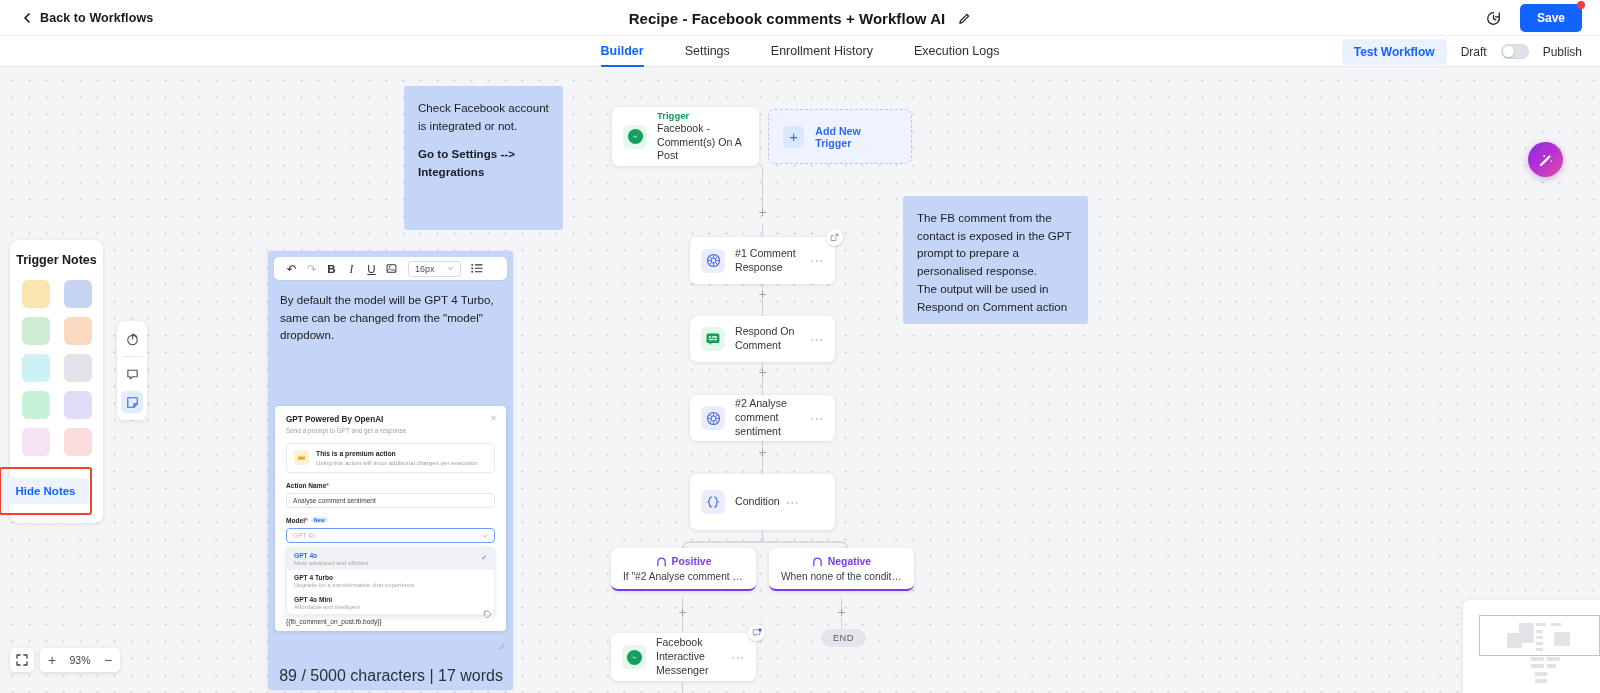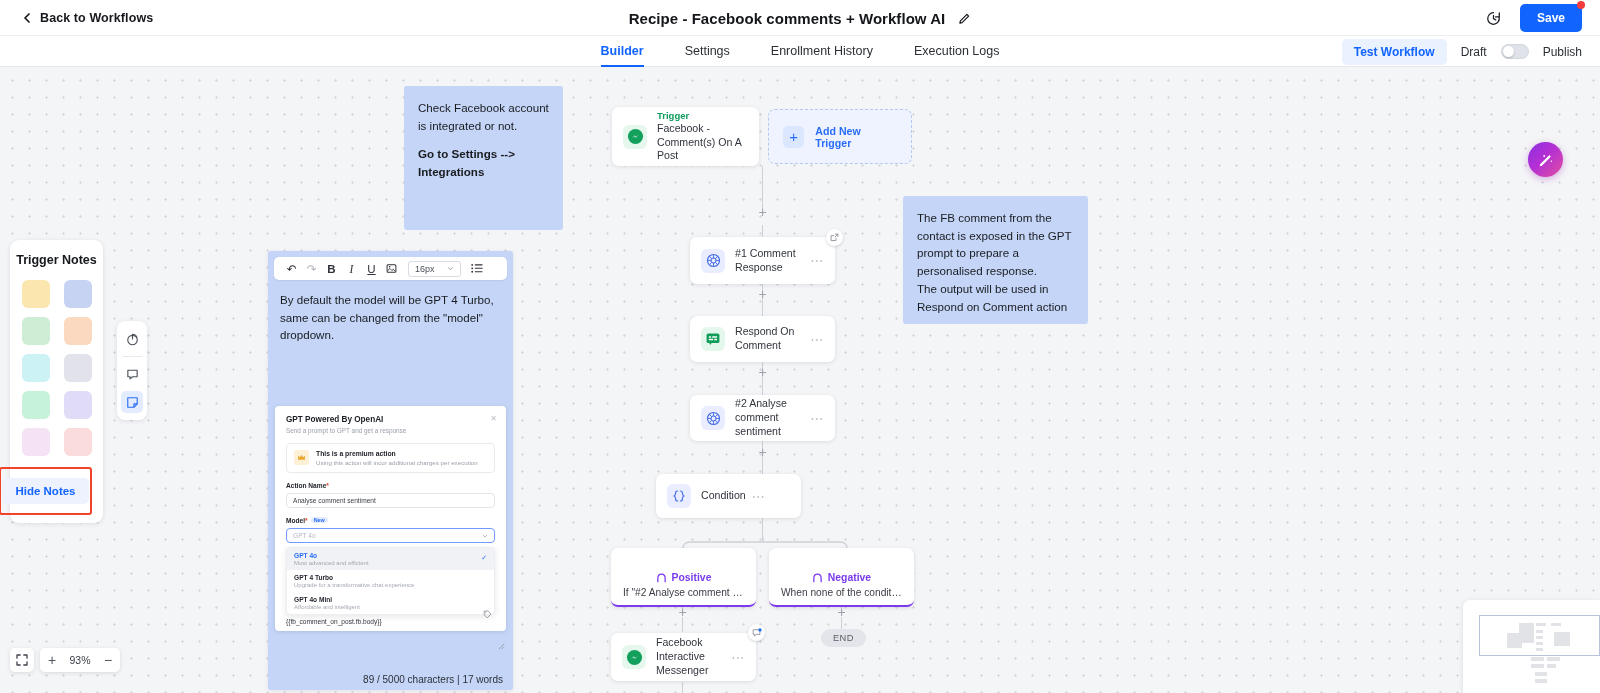--- a/index.html
+++ b/index.html
@@ -216,21 +216,21 @@
   .dd-item.sel .dd-t { color: #2a6df5; }
   .dd-s { font-size: 6px; color: #a3a8b1; margin-top: 1px; }
   .dd-check { position: absolute; right: 7px; top: 6px; color: #2a6df5; font-size: 7px; }
   .token-row {
     margin: 3px 11px 0 11px; font-size: 6.6px; color: #33373f;
   }
   .tag-icon { position: absolute; right: 14px; bottom: 12px; width: 9px; height: 9px; }
   .resize-h { position: absolute; right: 8px; bottom: 40px; width: 7px; height: 7px; }
   .char-count {
     position: absolute; right: 10px; bottom: 5px;
-    font-size: 10px; color: #2c3038; font-weight: 400;
+    font-size: 16px; color: #2c3038; font-weight: 400;
   }
 
   
   .node {
     position: absolute; background: #fff; border-radius: 7px;
     box-shadow: 0 1px 4px rgba(16,24,40,.11);
     display: flex; align-items: center; padding: 0 11px;
   }
   .node-ico {
     width: 24px; height: 24px; border-radius: 6px; flex: 0 0 auto;
@@ -259,21 +259,21 @@
   }
   .add-trigger-label { font-size: 10.6px; font-weight: 700; color: #2a6df5; }
 
   .cond-node {
     position: absolute; background: #fff; border-radius: 7px;
     box-shadow: 0 1px 4px rgba(16,24,40,.11);
     border-bottom: 2.5px solid #7c3aed;
     overflow: hidden; padding: 8px 0 7px 0;
   }
   .cond-head {
-    display: flex; align-items: center; justify-content: center; gap: 5px; margin-bottom: 4px; margin-top: 16px;
+    display: flex; align-items: center; justify-content: center; gap: 5px; margin-bottom: 4px;
   }
   .cond-title { font-size: 10.4px; font-weight: 700; color: #7c3aed; }
   .cond-desc {
     font-size: 10.2px; color: #3a3e46; text-align: center; padding: 0 12px;
     white-space: nowrap; overflow: hidden; text-overflow: ellipsis;
   }
   .end-pill {
     position: absolute; background: #e3e5ea; border-radius: 9px;
     font-size: 9.3px; color: #5b6069; font-weight: 500;
     padding: 4px 12px; letter-spacing: .4px;
@@ -612,21 +612,21 @@
           <path d="M8 1.6 L8 5.4 M8 10.6 L8 14.4 M1.6 8 L5.4 8 M10.6 8 L14.4 8
                    M3.5 3.5 L6.1 6.1 M9.9 9.9 L12.5 12.5 M12.5 3.5 L9.9 6.1 M6.1 9.9 L3.5 12.5" stroke="#4a70e8" stroke-width="1"></path>
         </svg>
       </div>
       <div class="node-name">#2 Analyse comment sentiment</div>
       <div class="node-dots">⋯</div>
     </div>
 
     <div class="plus-node" style="left:756px; top:378px;">+</div>
 
-    <div class="node" style="left:656px; top:407px; width:145px; height:44px;">
+    <div class="node" style="left:690px; top:407px; width:145px; height:56px;">
       <div class="node-ico ico-blue">
         <svg width="14" height="14" viewBox="0 0 14 14">
           <path d="M5.6 2 Q3.6 2 3.6 4 Q3.6 6.4 2.2 7 Q3.6 7.6 3.6 10 Q3.6 12 5.6 12" fill="none" stroke="#4a70e8" stroke-width="1.2" stroke-linecap="round"></path>
           <path d="M8.4 2 Q10.4 2 10.4 4 Q10.4 6.4 11.8 7 Q10.4 7.6 10.4 10 Q10.4 12 8.4 12" fill="none" stroke="#4a70e8" stroke-width="1.2" stroke-linecap="round"></path>
         </svg>
       </div>
       <div class="node-name">Condition</div>
       <div class="node-dots">⋯</div>
     </div>
 

